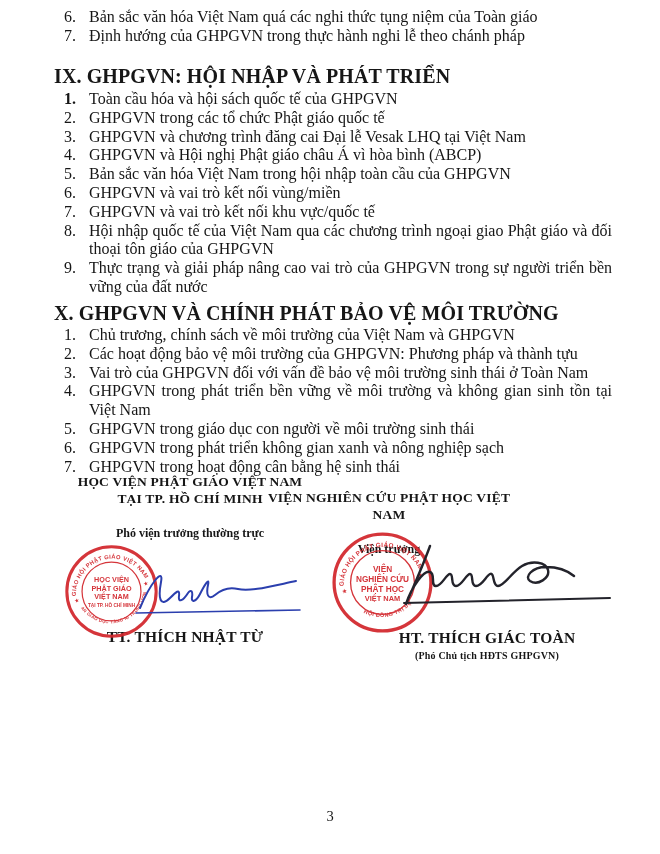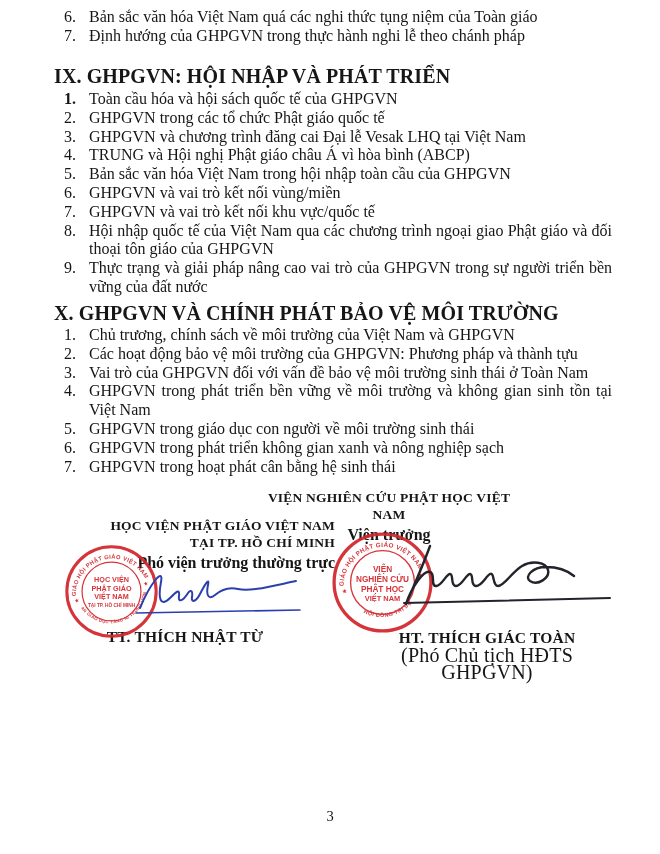--- a/index.html
+++ b/index.html
@@ -10,24 +10,24 @@
   }
   .list{position:absolute;left:64px;width:548px;}
   .item{position:relative;padding-left:25px;text-align:justify;
         font-size:16px;line-height:18.8px;}
   .item .num{position:absolute;left:0;top:0;width:21px;}
   .item .num.bold{font-weight:bold;}
   .heading{position:absolute;left:54px;width:570px;font-weight:bold;
            font-size:20px;line-height:20px;letter-spacing:.1px;}
   .sig-head{position:absolute;text-align:center;font-weight:bold;}
   .sig-head .org{font-size:13.5px;line-height:16.5px;letter-spacing:.2px;}
-  .sig-head .role{font-size:16px;line-height:20px;margin-top:2px;}
+  .sig-head .role{font-size:12px;line-height:20px;margin-top:16px;}
   .sig-name{position:absolute;text-align:center;font-weight:bold;
             font-size:15.5px;line-height:18px;z-index:1;letter-spacing:.2px;}
-  .sig-sub{font-weight:normal;font-size:20px;line-height:17px;}
+  .sig-sub{font-weight:bold;font-size:10px;line-height:17px;}
   .stamp{position:absolute;z-index:2;opacity:.93;}
   .signature{position:absolute;z-index:3;}
   .stamp text{font-family:"Liberation Sans","DejaVu Sans",sans-serif;font-weight:bold;}
   .ringtext{letter-spacing:.35px;}
   #page-number{position:absolute;top:808px;left:0;width:660px;text-align:center;
                font-size:14.5px;}
 </style>
 </head>
 <body>
 
@@ -53,21 +53,21 @@
     <div class="item">
       <span class="num">2.</span>
       <span>GHPGVN trong các tổ chức Phật giáo quốc tế</span>
     </div>
     <div class="item">
       <span class="num">3.</span>
       <span>GHPGVN và chương trình đăng cai Đại lễ Vesak LHQ tại Việt Nam</span>
     </div>
     <div class="item">
       <span class="num">4.</span>
-      <span>TRUNG và Hội nghị Phật giáo châu Á vì hòa bình (ABCP)</span>
+      <span>GHPGVN và Hội nghị Phật giáo châu Á vì hòa bình (ABCP)</span>
     </div>
     <div class="item">
       <span class="num">5.</span>
       <span>Bản sắc văn hóa Việt Nam trong hội nhập toàn cầu của GHPGVN</span>
     </div>
     <div class="item">
       <span class="num">6.</span>
       <span>GHPGVN và vai trò kết nối vùng/miền</span>
     </div>
     <div class="item">
@@ -105,25 +105,25 @@
     <div class="item">
       <span class="num">5.</span>
       <span>GHPGVN trong giáo dục con người về môi trường sinh thái</span>
     </div>
     <div class="item">
       <span class="num">6.</span>
       <span>GHPGVN trong phát triển không gian xanh và nông nghiệp sạch</span>
     </div>
     <div class="item">
       <span class="num">7.</span>
-      <span>GHPGVN trong hoạt phát cân bằng hệ sinh thái</span>
-    </div>
-  </div>
-
-  <div class="sig-head" style="top:518px;left:45px;width:290px;text-align:right;">
+      <span>GHPGVN trong hoạt động cân bằng hệ sinh thái</span>
+    </div>
+  </div>
+
+  <div class="sig-head" style="top:474px;left:45px;width:290px;">
     <div class="org">HỌC VIỆN PHẬT GIÁO VIỆT NAM</div>
     <div class="org">TẠI TP. HỒ CHÍ MINH</div>
     <div class="role">Phó viện trưởng thường trực</div>
   </div>
 
   <div class="sig-head" style="top:490px;left:264px;width:250px;">
     <div class="org">VIỆN NGHIÊN CỨU PHẬT HỌC VIỆT NAM</div>
     <div class="role">Viện trưởng</div>
   </div>
 

